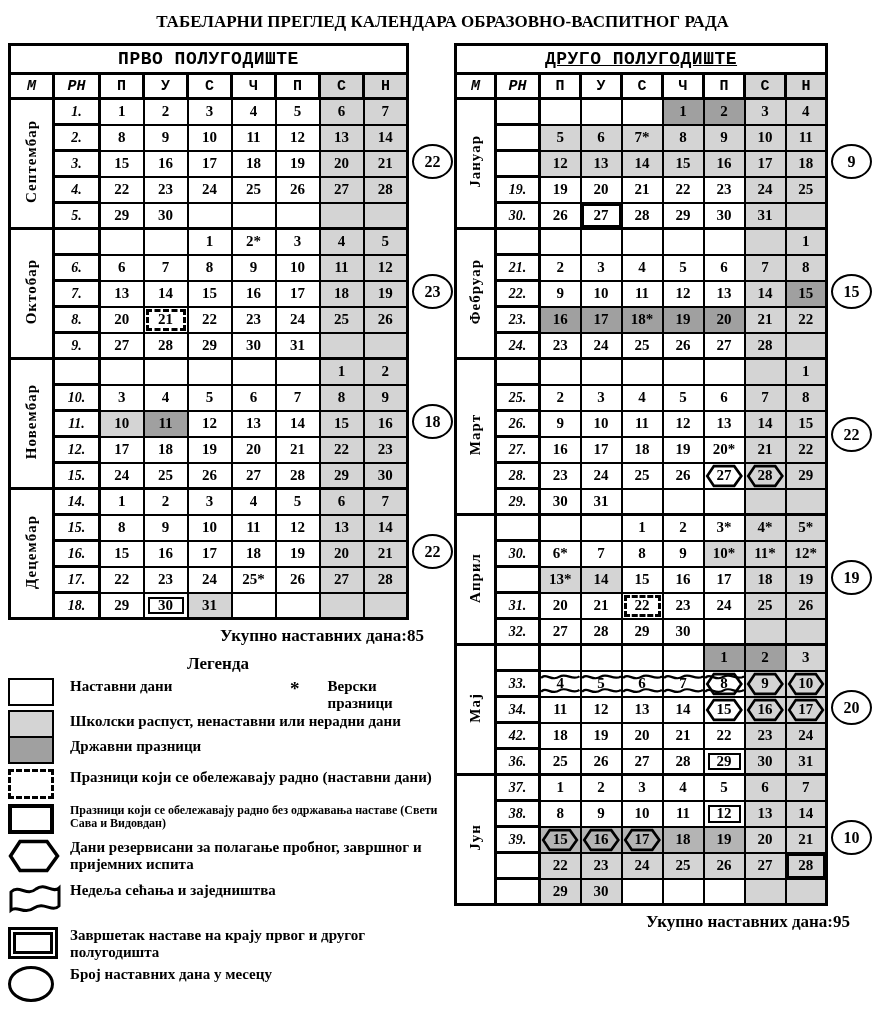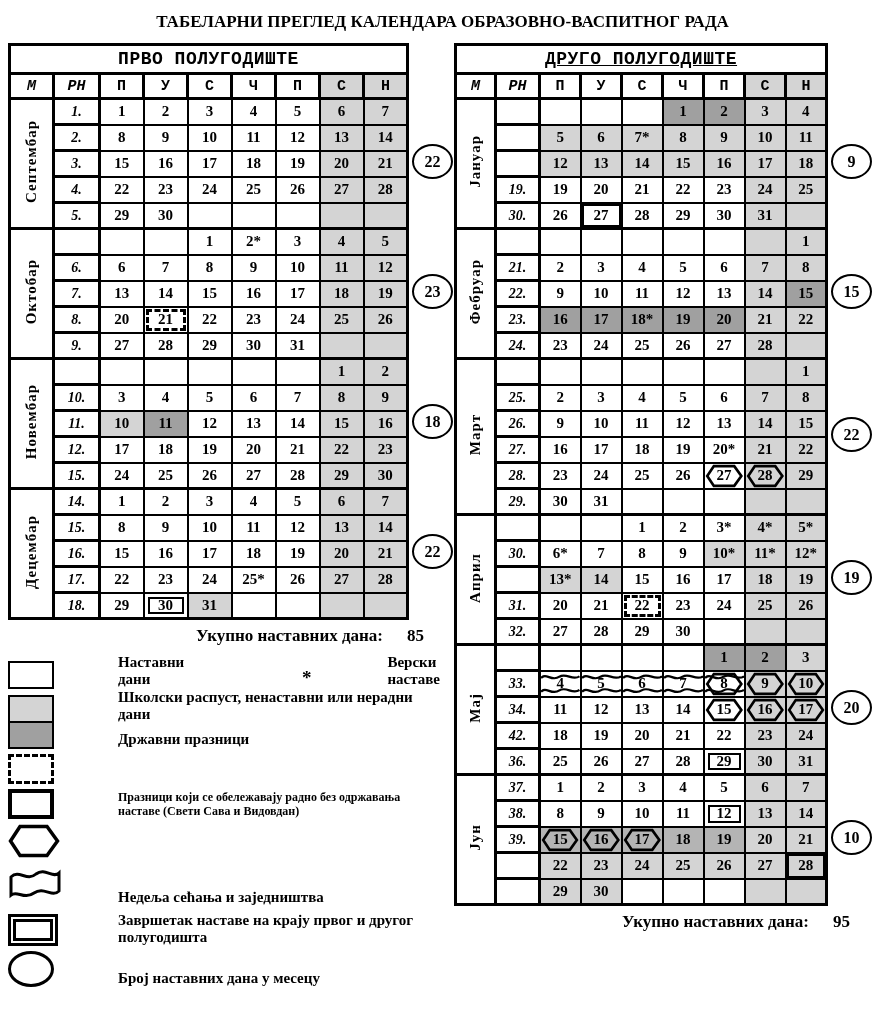--- a/index.html
+++ b/index.html
@@ -25,24 +25,24 @@
   .bg-l{background:#d4d4d4;}
   .bg-g{background:#a0a0a0;}
   .bg-m{background:#b4b4b4;}
   .num{position:relative;z-index:2;}
   .mark-dash{position:absolute;inset:1px;border:3px dashed #000;z-index:1;}
   .mark-thick{position:absolute;inset:-1px;border:3.5px solid #000;z-index:3;}
   .mark-double{position:absolute;inset:-2px;border:7px double #000;z-index:3;}
   svg.mark{position:absolute;left:0;top:0;width:100%;height:100%;z-index:2;}
   .mcircle{position:absolute;width:37px;height:31px;border:2.5px solid #000;border-radius:50%;background:#fff;
     display:flex;align-items:center;justify-content:center;font-weight:bold;font-size:16px;}
-  .total-line{display:flex;justify-content:flex-end;align-items:baseline;gap:24px;font-weight:bold;font-size:17px;margin-top:6px;padding-right:4px;}
+  .total-line{display:flex;justify-content:flex-end;align-items:baseline;font-weight:bold;font-size:17px;margin-top:6px;padding-right:4px;}
   .legend{margin-top:8px;width:432px;}
   .legend-title{font-weight:bold;font-size:17px;text-align:center;width:420px;margin-bottom:4px;}
-  .lrow{display:flex;align-items:flex-end;margin-top:5px;gap:48px;}
+  .lrow{display:flex;align-items:flex-start;margin-top:5px;}
   .lrow.tight{margin-top:0;}
   .lsw{flex:0 0 62px;}
   .swbox{width:46px;height:28px;border:2.5px solid #000;box-sizing:border-box;}
   .tight2 .swbox{margin-top:-2.5px;}
   .sw-dash{width:46px;height:30px;border:3px dashed #000;box-sizing:border-box;}
   .sw-thick{width:46px;height:30px;border:4.5px solid #000;box-sizing:border-box;}
   .sw-double{width:50px;height:32px;border:8px double #000;box-sizing:border-box;}
   .sw-circle{width:46px;height:36px;border:3px solid #000;border-radius:50%;box-sizing:border-box;}
   .llabel{font-weight:bold;font-size:15px;line-height:1.15;max-width:370px;}
   .llabel.small{font-size:12px;}
@@ -287,56 +287,59 @@
             <div class="mcircle" style="top: 231px; left: 404px;">23</div>
             <div class="mcircle" style="top: 361px; left: 404px;">18</div>
             <div class="mcircle" style="top: 491px; left: 404px;">22</div>
           </div>
         </div>
       <div class="total-line">
         <span>Укупно наставних дана:</span>
         <span>85</span>
       </div>
       <div class="legend">
+        <div class="legend-title">Легенда</div>
         <div id="legend-items">
             <div class="lrow tight">
               <div class="lsw">
                 <div class="swbox" style="background: rgb(255, 255, 255);"></div>
               </div>
               <div class="llabel" style="width: 172px;">Наставни дани</div>
               <div class="ast">*</div>
-              <div class="llabel">Верски наставе</div>
+              <div class="llabel">Верски празници</div>
             </div>
             <div class="lrow tight tight2">
               <div class="lsw">
                 <div class="swbox" style="background: rgb(212, 212, 212);"></div>
               </div>
               <div class="llabel">Школски распуст, ненаставни или нерадни дани</div>
             </div>
             <div class="lrow tight tight2">
               <div class="lsw">
                 <div class="swbox" style="background: rgb(160, 160, 160);"></div>
               </div>
               <div class="llabel">Државни празници</div>
             </div>
             <div class="lrow">
               <div class="lsw">
                 <div class="sw-dash"></div>
               </div>
+              <div class="llabel">Празници који се обележавају радно (наставни дани)</div>
             </div>
             <div class="lrow">
               <div class="lsw">
                 <div class="sw-thick"></div>
               </div>
               <div class="llabel small">Празници који се обележавају радно без одржавања наставе (Свети Сава и Видовдан)</div>
             </div>
             <div class="lrow">
               <div class="lsw"><svg width="52" height="34" viewBox="0 0 52 34">
                   <polygon points="12,2.5 39,2.5 49.5,17 39,31.5 12,31.5 2.5,17" fill="none" stroke="#000" stroke-width="3.5"></polygon>
                 </svg></div>
+              <div class="llabel">Дани резервисани за полагање пробног, завршног и пријемних испита</div>
             </div>
             <div class="lrow">
               <div class="lsw"><svg width="54" height="36" viewBox="0 0 54 36">
                   <path d="M3,10 C11,2 19,15 28,7 C37,0 45,12 51,6 L51,24 C44,31 36,19 26,26 C16,33 9,23 3,28 Z" fill="none" stroke="#000" stroke-width="3"></path>
                 </svg></div>
               <div class="llabel">Недеља сећања и заједништва</div>
             </div>
             <div class="lrow">
               <div class="lsw">
                 <div class="sw-double"></div>

